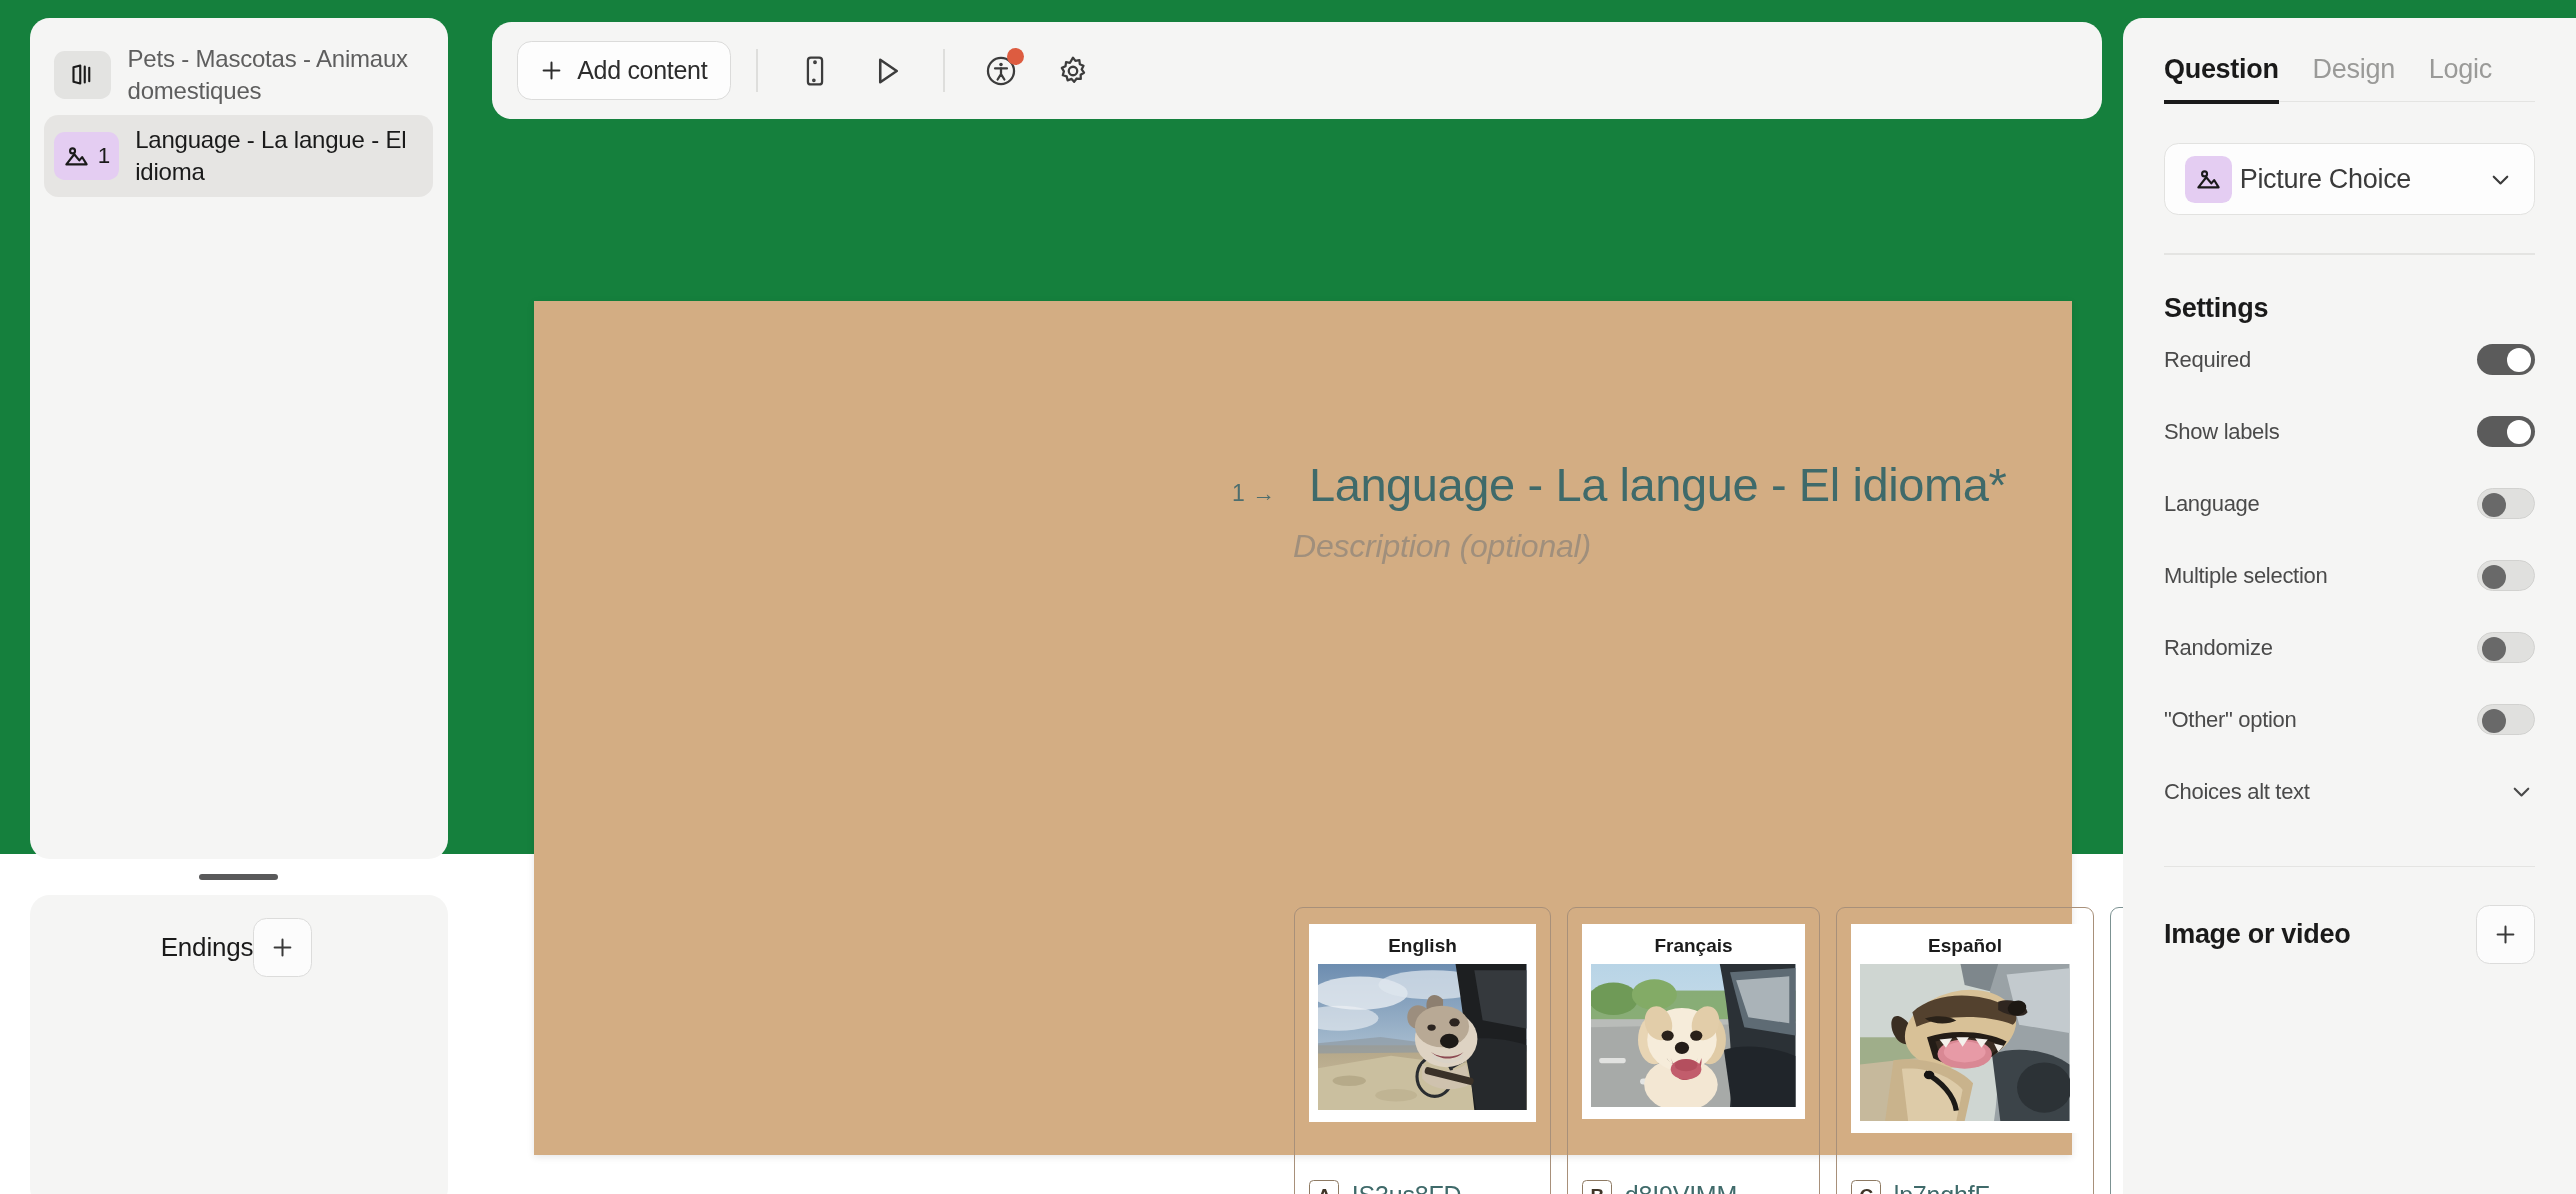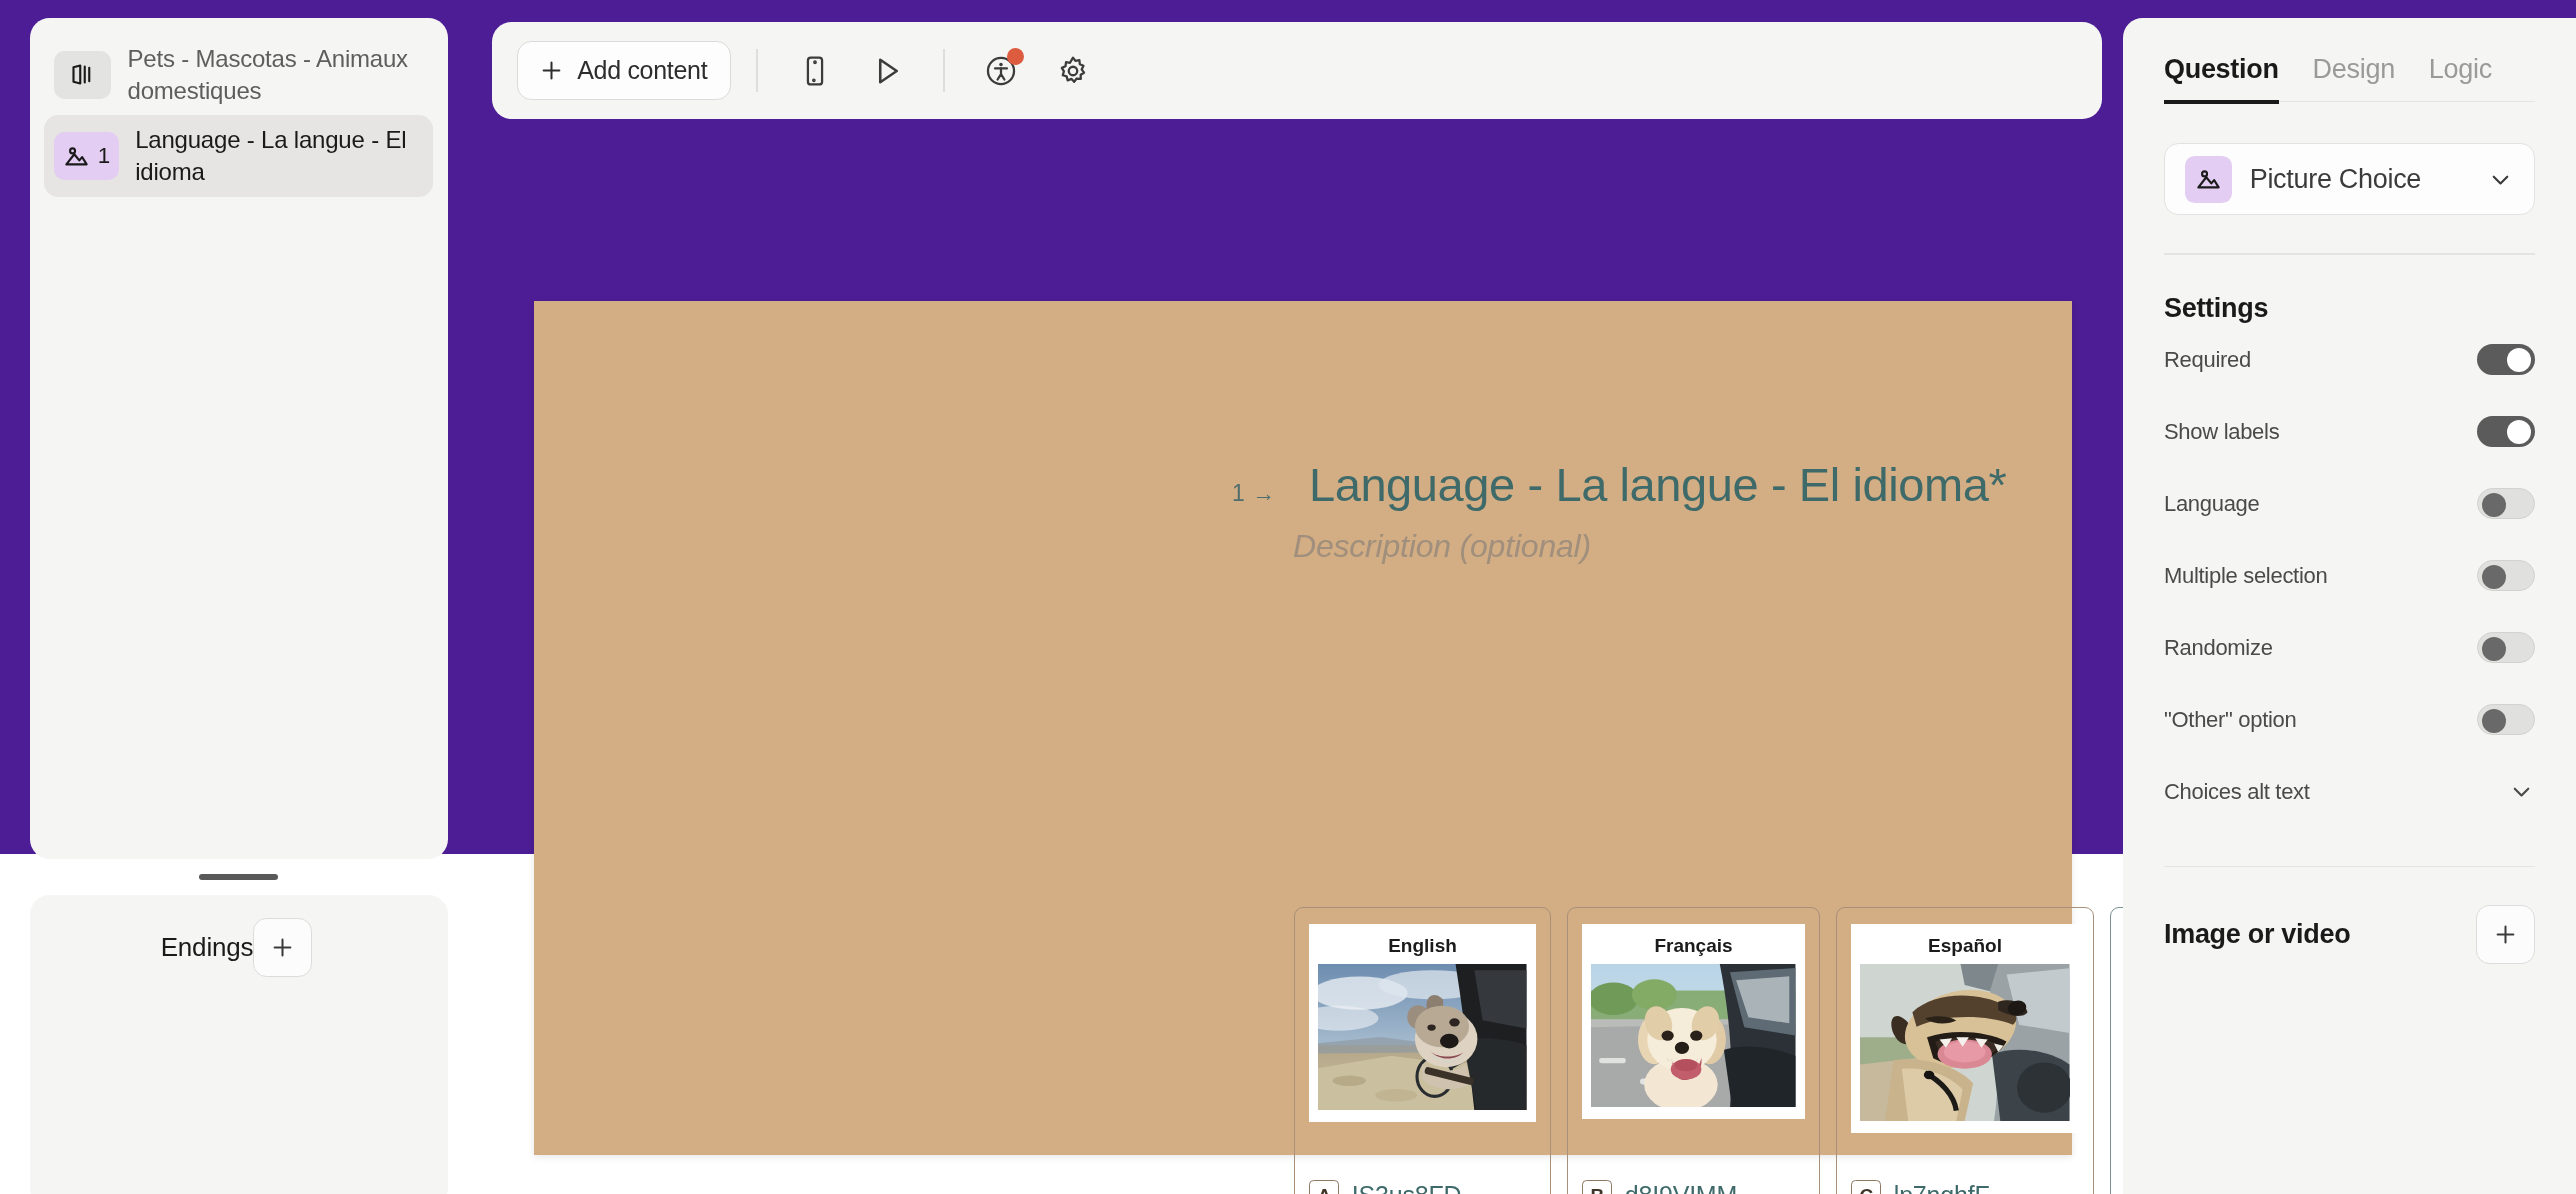--- a/index.html
+++ b/index.html
@@ -2,21 +2,21 @@
 <html style="font-size:14.3px"><head>
 <meta charset="utf-8">
 <style>
   * { box-sizing: border-box; margin: 0; padding: 0; }
   html, body {
     width: 2576px; height: 1195px;
     background: #ffffff;
     font-family: "Liberation Sans", sans-serif;
     overflow: hidden;
   }
-  .app { position: relative; width: 2576px; height: 854px; background: #4c1d95; padding-left: 24px; }
+  .app { position: relative; width: 2576px; height: 854px; background: #15803d; padding-left: 24px; }
 
   
   .sidebar { position: absolute; left: 29.5px; top: 18px; width: 418px; height: 1177px; }
   .sb-panel {
     background: #f5f5f4;
     border-radius: 19.7px;
     width: 418px;
     padding: 16px 14.3px;
   }
   .sb-panel.content { height: 841px; }
@@ -127,21 +127,21 @@
     background: #f5f5f4; border-top-left-radius: 19.7px;
     padding: 0 41px;
   }
   .tabs { display: flex; gap: 34px; padding-top: 36px; border-bottom: 1.3px solid #e4e4e2; }
   .tab { font-size: 27px; color: #9a9a98; padding-bottom: 15px; cursor: pointer; letter-spacing: -0.3px; }
   .tab.active { color: #1a1a1a; font-weight: bold; border-bottom: 4.5px solid #1a1a1a; margin-bottom: -2.7px; }
 
   .type-select {
     margin-top: 41px; height: 72px; background: #fdfdfd;
     border: 1.3px solid #e2e2e0; border-radius: 14.3px;
-    display: flex; align-items: center; padding: 0 19.7px; gap: 18px; cursor: pointer;
+    display: flex; align-items: center; padding: 0 19.7px; gap: 8px; cursor: pointer;
   }
   .type-icon {
     width: 47px; height: 47px; border-radius: 9.8px; background: #e4cdf2;
     display: flex; align-items: center; justify-content: center; flex: none;
   }
   .type-name { font-size: 27px; color: #3b3b3b; letter-spacing: -0.3px; flex: 1; }
 
   .rp-divider { height: 1.3px; background: #e4e4e2; margin-top: 38px; }
 
   .settings-title { font-size: 27px; font-weight: bold; color: #1a1a1a; margin-top: 38px; letter-spacing: -0.3px; }

